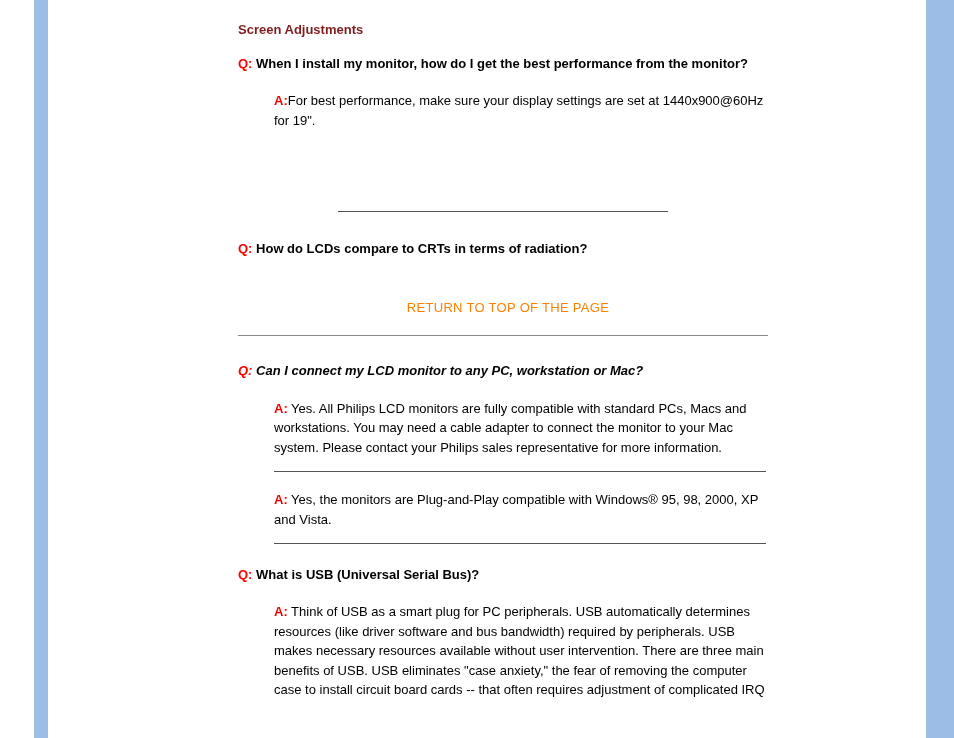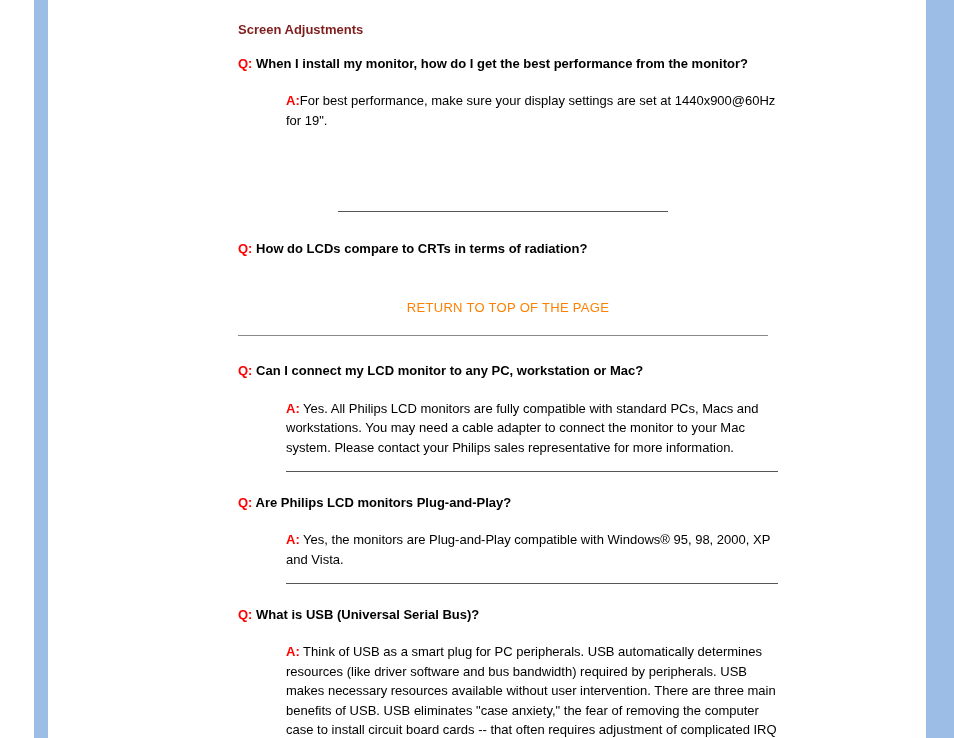--- a/index.html
+++ b/index.html
@@ -50,21 +50,21 @@
     font-weight: bold;
   }
   .q-text {
     font-weight: bold;
   }
   .a-label {
     color: #ff0000;
     font-weight: bold;
   }
   .a-block {
-    margin: 18px 0 0 48px;
+    margin: 18px 0 0 36px;
     line-height: 1.5;
     width: 492px;
   }
   .q-block {
     margin-top: 22px;
     line-height: 1.4;
   }
   .short-rule-wrap {
     display: flex;
     justify-content: center;
@@ -127,31 +127,28 @@
       <span class="q-label">Q:</span><span class="q-text"> How do LCDs compare to CRTs in terms of radiation?</span>
     </div>
 
     <div class="return-link">
       <a href="#">RETURN TO TOP OF THE PAGE</a>
     </div>
 
     <hr class="full-rule" style="margin-top:6px;margin-bottom:26px;">
 
 
-    <div class="q-block" style="margin-top:0;">
+    <div class="q-block" style="margin-top:0;font-style:italic;">
       <span class="q-label">Q:</span><span class="q-text"> Can I connect my LCD monitor to any PC, workstation or Mac?</span>
     </div>
     <div class="a-block">
       <span class="a-label">A:</span><span> Yes. All Philips LCD monitors are fully compatible with standard PCs, Macs and workstations. You may need a cable adapter to connect the monitor to your Mac system. Please contact your Philips sales representative for more information.</span>
       <hr class="a-rule">
     </div>
 
-    <div class="q-block">
-      <span class="q-label">Q:</span><span class="q-text"> Are Philips LCD monitors Plug-and-Play?</span>
-    </div>
     <div class="a-block">
       <span class="a-label">A:</span><span> Yes, the monitors are Plug-and-Play compatible with Windows® 95, 98, 2000, XP and Vista.</span>
       <hr class="a-rule">
     </div>
 
     <div class="q-block">
       <span class="q-label">Q:</span><span class="q-text"> What is USB (Universal Serial Bus)?</span>
     </div>
     <div class="a-block">
       <span class="a-label">A:</span><span> Think of USB as a smart plug for PC peripherals. USB automatically determines resources (like driver software and bus bandwidth) required by peripherals. USB makes necessary resources available without user intervention. There are three main benefits of USB. USB eliminates "case anxiety," the fear of removing the computer case to install circuit board cards -- that often requires adjustment of complicated IRQ</span>

